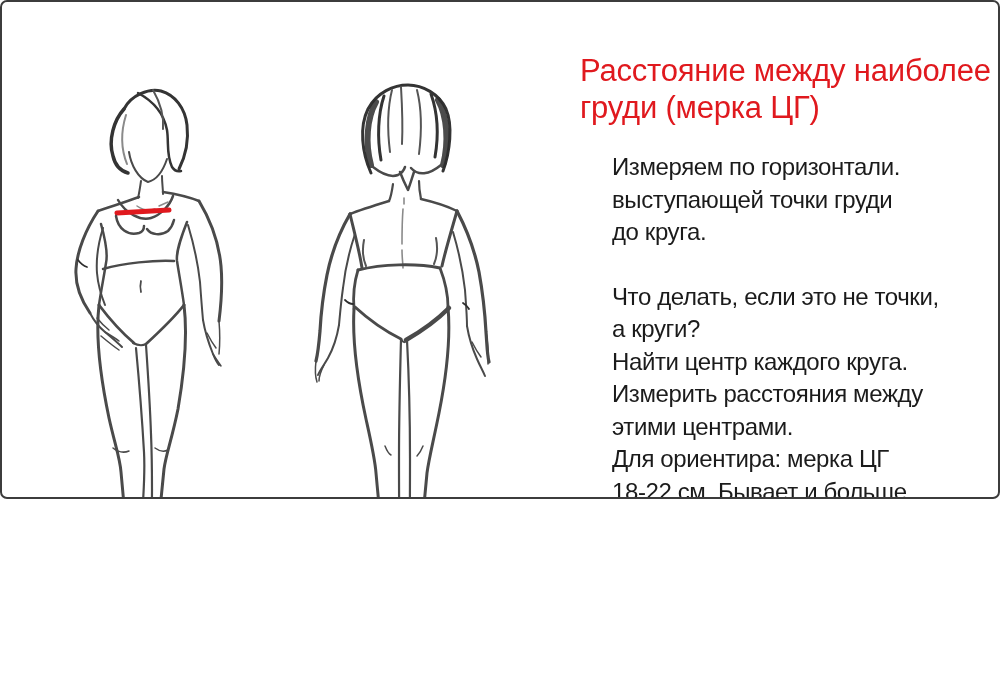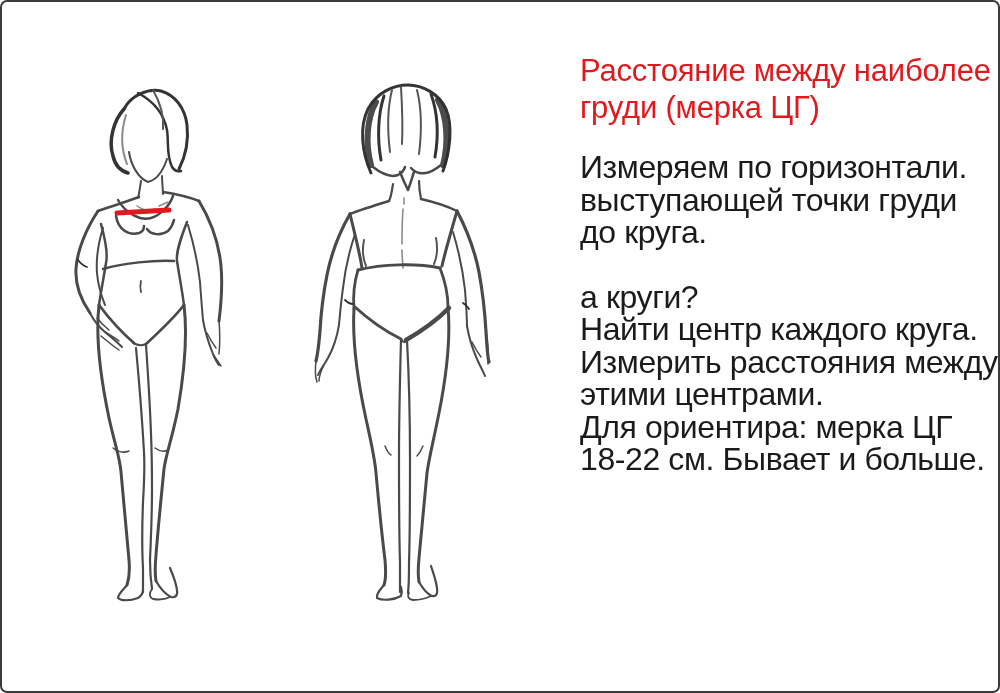--- a/index.html
+++ b/index.html
@@ -1,32 +1,32 @@
 <!DOCTYPE html>
 <html style="--accent-red: #e0191e; --text: #1b1b1b; --sketch-stroke: #4a4a4a; --border: #3c3c3c; --background: #ffffff;"><head>
 <meta charset="utf-8">
 <style>
   html,body { margin:0; padding:0; background:#fff; }
   .page {
-    position:relative; width:1000px; height:693px; box-sizing:border-box;
+    position:relative; width:1000px; height:499px; box-sizing:border-box;
     background:var(--background,#fff);
     border:2px solid var(--border,#3c3c3c); border-radius:7px; overflow:hidden;
     font-family:"Liberation Sans","DejaVu Sans",sans-serif;
   }
   .sketch-svg { position:absolute; left:0; top:0; }
   .s  { fill:none; stroke:var(--sketch-stroke,#4a4a4a); stroke-linecap:round; stroke-linejoin:round; }
   .hair { stroke:#343434; }
   .dark { stroke:#2d2d2d; }
   .mid  { stroke:#555555; }
   .lite { stroke:#8a8a8a; }
   .red-line { stroke:var(--accent-red,#e0191e); }
 
   .text-panel { position:absolute; left:578px; top:50px; width:412px; }
   .title { color:var(--accent-red,#e0191e); font-size:31px; line-height:37px; font-weight:400; letter-spacing:-0.2px; }
-  .body-block { color:var(--text,#1b1b1b); font-size:32px; line-height:32.5px; letter-spacing:-0.4px; }
+  .body-block { color:var(--text,#1b1b1b); font-size:24px; line-height:32.5px; letter-spacing:-0.4px;margin-left:32px; }
   .body-block.first  { margin-top:25px; }
   .body-block.second { margin-top:32px; }
   .title div, .body-block div { white-space:nowrap; }
 </style>
 </head>
 <body>
 
 <div class="page">
 
   <svg class="sketch-svg" width="560" height="693" viewBox="0 0 560 693">
@@ -164,20 +164,21 @@
     <div class="title">
         <div>Расстояние между наиболее</div>
         <div>груди (мерка ЦГ)</div>
       </div>
     <div class="body-block first">
         <div>Измеряем по горизонтали.</div>
         <div>выступающей точки груди</div>
         <div>до круга.</div>
       </div>
     <div class="body-block second">
+        <div>Что делать, если это не точки,</div>
         <div>а круги?</div>
         <div>Найти центр каждого круга.</div>
         <div>Измерить расстояния между</div>
         <div>этими центрами.</div>
         <div>Для ориентира: мерка ЦГ</div>
         <div>18-22 см. Бывает и больше.</div>
       </div>
   </div>
 
 </div>

